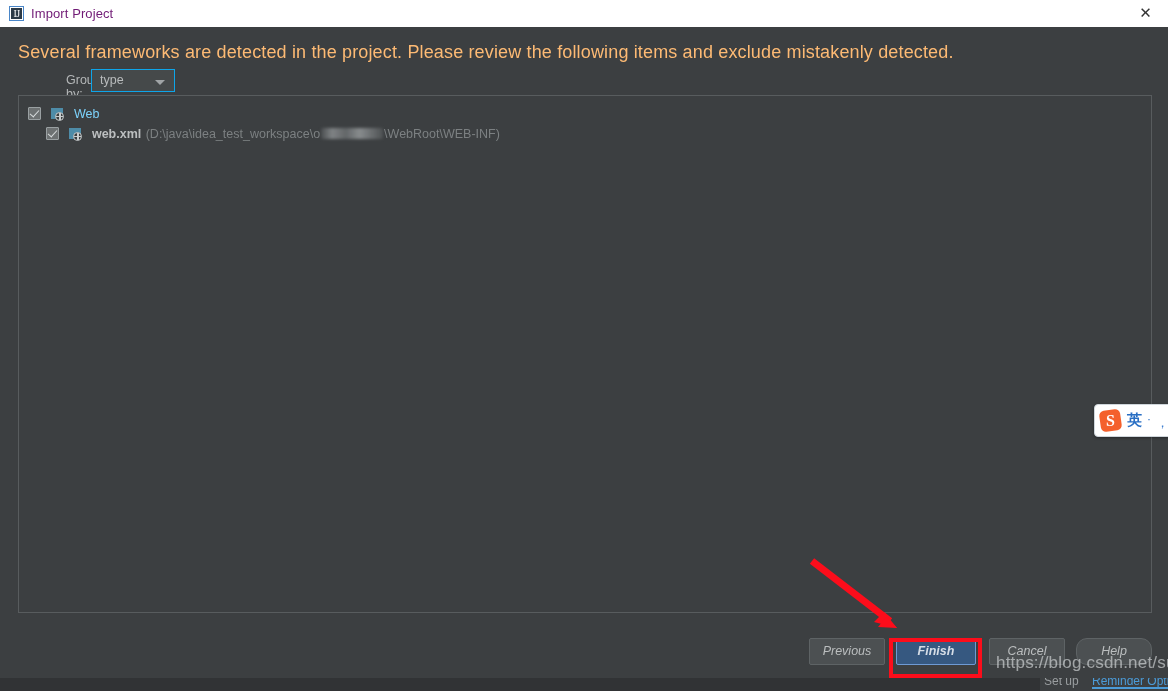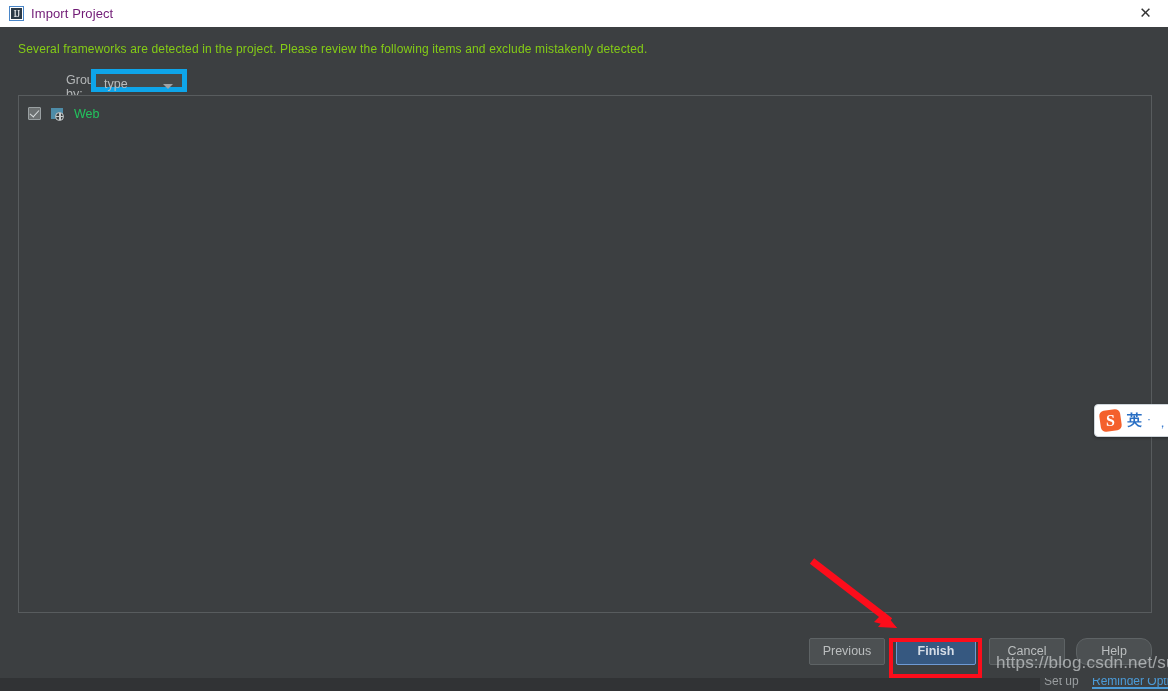--- a/index.html
+++ b/index.html
@@ -83,45 +83,45 @@
     position: absolute;
     left: 0; top: 27px;
     width: 1168px;
     height: 664px;
     background: #3c3f41;
   }
 
   #desc {
     position: absolute;
     left: 18px; top: 15px;
-    font-size: 12px;
-    color: #84cc16;
+    font-size: 18px;
+    color: #fdba74;
     letter-spacing: 0.15px;
     white-space: nowrap;
   }
 
   
   #groupby-row {
     position: absolute;
     left: 18px; top: 42px;
     height: 24px;
   }
   #groupby-label {
     position: absolute;
     left: 0; top: 4px;
     font-size: 12.5px;
     color: #b4b7b8;
     margin-left: 48px;
   }
   #groupby-select {
     position: absolute;
     left: 73px; top: 0;
-    width: 96px; height: 23px;
+    width: 84px; height: 23px;
     background: #45494a;
-    border: 5px solid #0ea5e9;
+    border: 1px solid #0ea5e9;
     box-sizing: border-box;
     cursor: pointer;
   }
   #groupby-value {
     position: absolute;
     left: 8px; top: 3px;
     font-size: 12.5px;
     color: #b9bcbd;
   }
   #groupby-arrow {
@@ -208,21 +208,21 @@
   .node-icon .globe::after {
     content: "";
     position: absolute;
     left: 2.8px; top: 0;
     width: 1.3px; height: 100%;
     background: #c9cdce;
   }
 
   .node-label {
     font-size: 12.5px;
-    color: #22c55e;
+    color: #7dd3fc;
     vertical-align: middle;
   }
   .node-label.bold { font-weight: bold; color: #bcbfc0; }
   .node-path {
     font-size: 12.5px;
     color: #7c8082;
     vertical-align: middle;
   }
   #redaction {
     display: inline-block;
@@ -253,20 +253,21 @@
     height: 27px;
     background: #4c5052;
     border: 1px solid #5e6365;
     border-radius: 2px;
     box-sizing: border-box;
     color: #bbbebf;
     font-size: 12.5px;
     text-align: center;
     line-height: 25px;
     cursor: pointer;
+    font-style: italic;
   }
   #btn-previous { left: 809px; width: 76px; }
   #btn-finish {
     left: 896px; width: 80px;
     background: #365880;
     border: 1px solid #6e9ad4;
     color: #d6dde6;
     font-weight: bold;
   }
   #btn-cancel { left: 989px; width: 76px; }
@@ -425,20 +426,28 @@
     <div id="tree-panel">
 
       <div class="tree-row" id="row-web">
         <span class="chk"></span>
         <span class="node-icon">
           <span class="sq"></span><span class="globe"></span>
         </span>
         <span class="node-label">Web</span>
       </div>
 
+      <div class="tree-row" id="row-webxml">
+        <span class="chk"></span>
+        <span class="node-icon">
+          <span class="sq"></span><span class="globe"></span>
+        </span>
+        <span class="node-label bold">web.xml</span>
+        <span class="node-path">(D:\java\idea_test_workspace\o</span><span id="redaction"></span><span class="node-path">\WebRoot\WEB-INF)</span>
+      </div>
 
     </div>
 
     <div id="buttonbar">
       <div class="dlg-btn" id="btn-previous">Previous</div>
       <div class="dlg-btn" id="btn-finish">Finish</div>
       <div class="dlg-btn" id="btn-cancel">Cancel</div>
       <div class="dlg-btn" id="btn-help">Help</div>
     </div>
 

